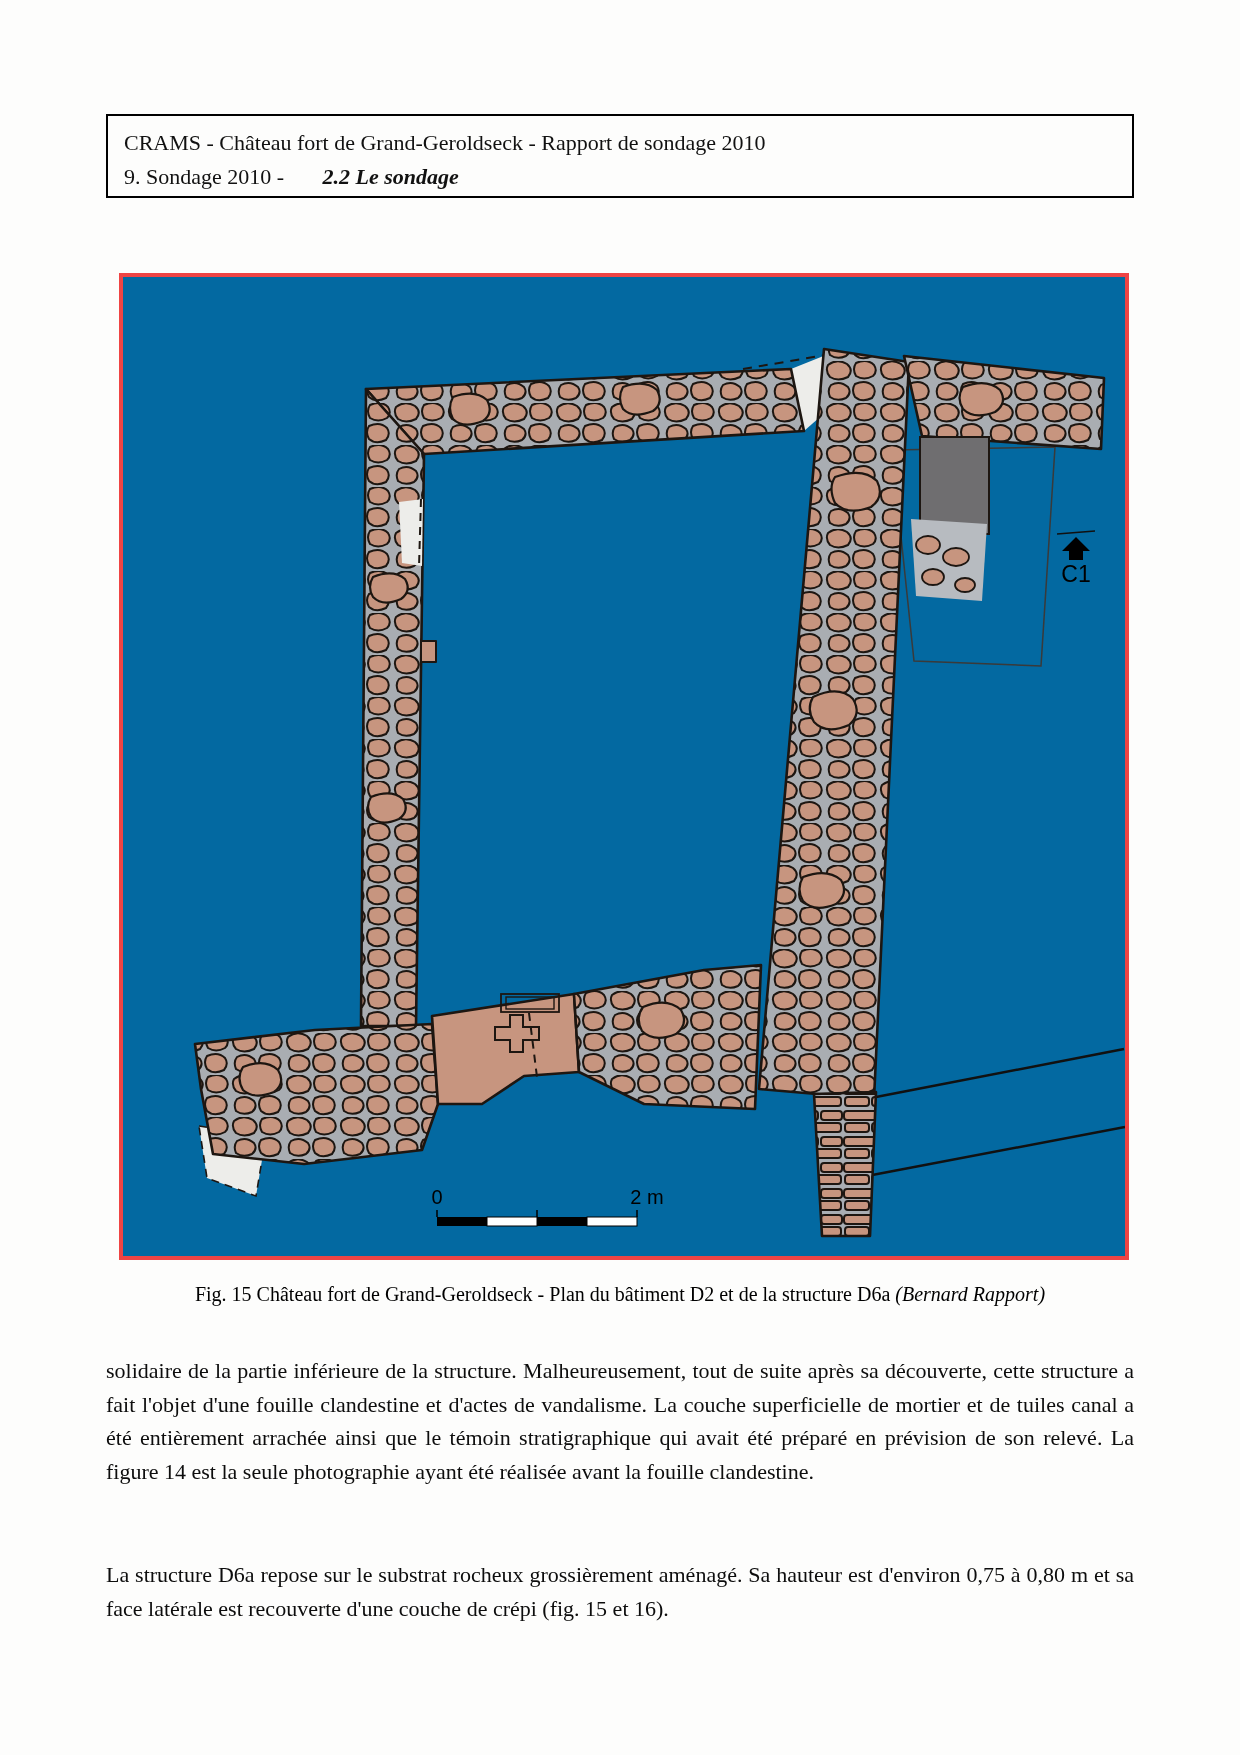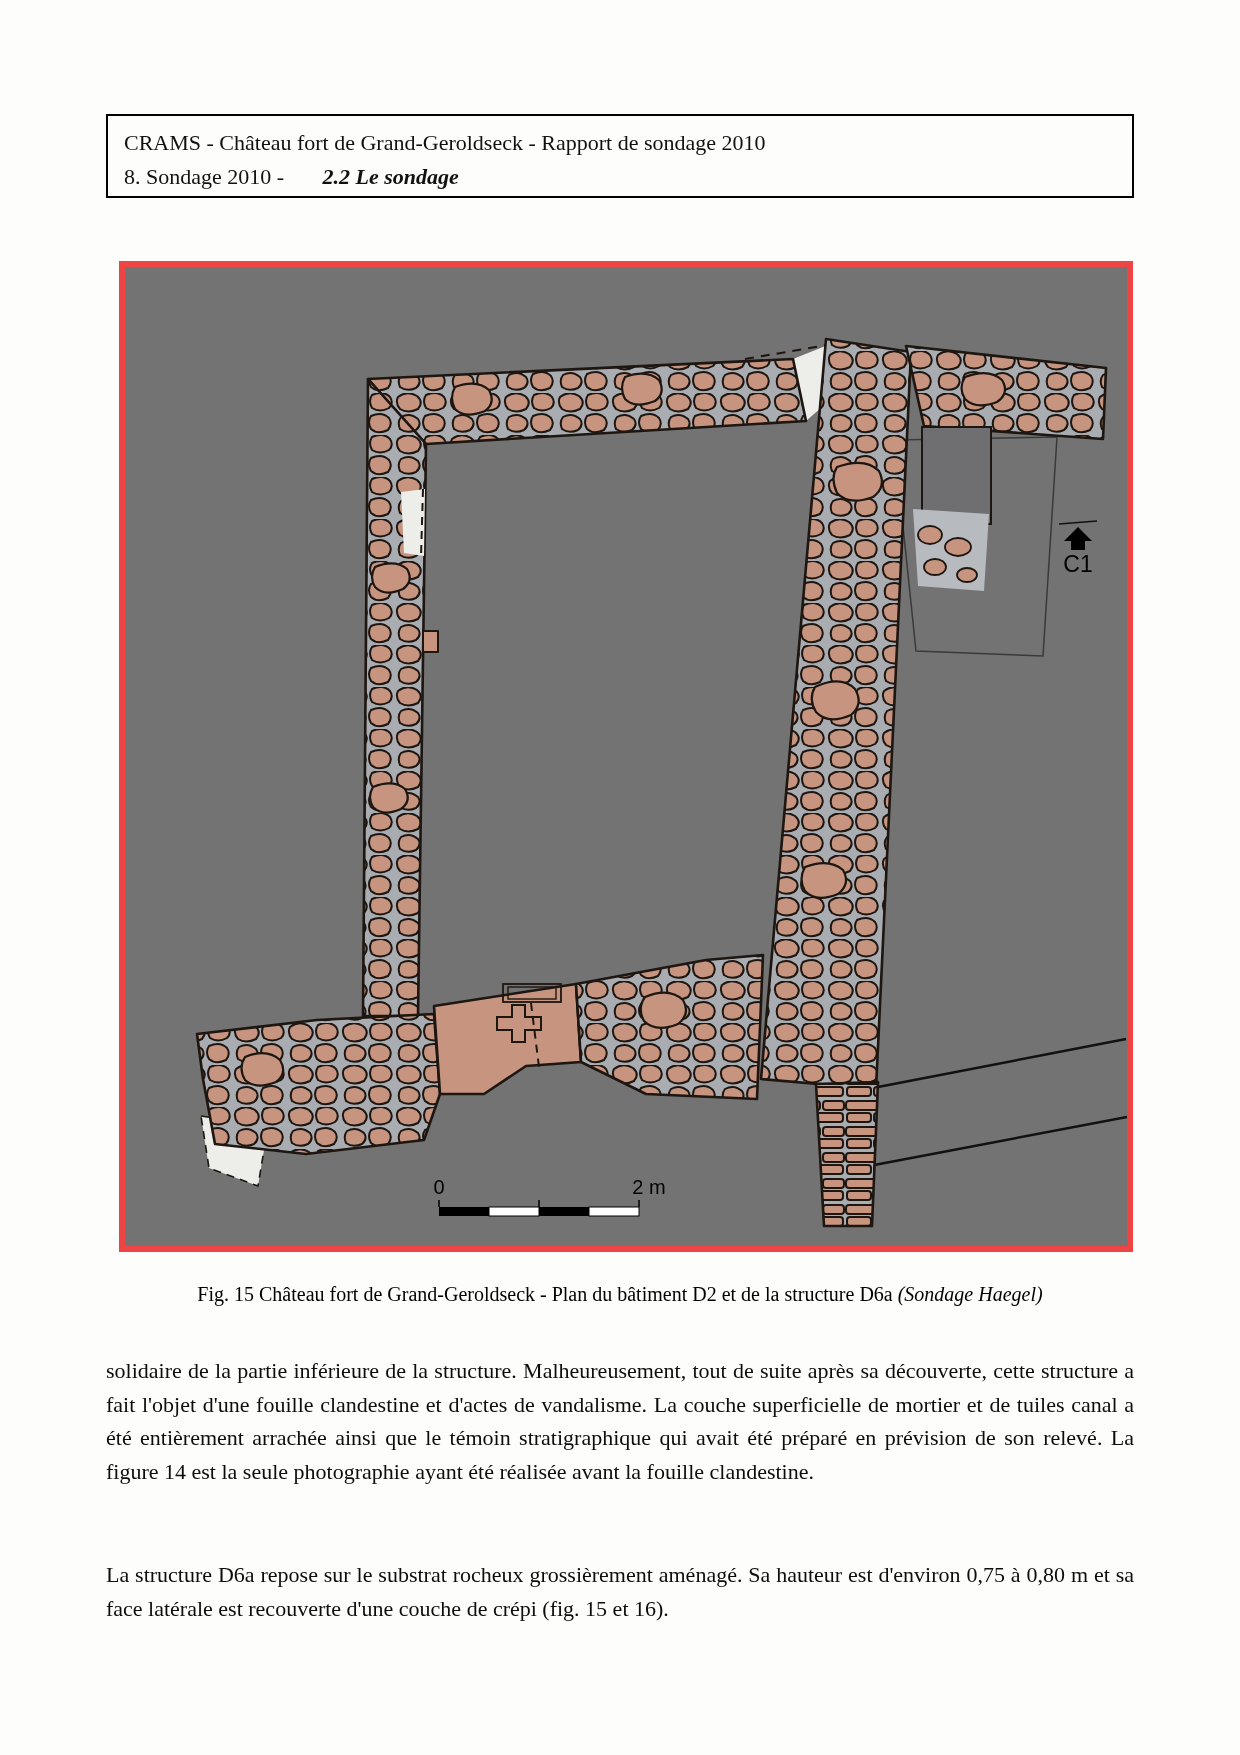--- a/index.html
+++ b/index.html
@@ -14,22 +14,22 @@
   .header-box{
     position:absolute;left:106px;top:114px;width:1028px;height:84px;
     border:2px solid #000;
     box-sizing:border-box;
     padding:10px 0 15px 16px;
   }
   .header-box .line{font-size:22px;line-height:34px;white-space:nowrap;}
   .header-box .emph{font-weight:bold;font-style:italic;margin-left:33px;}
   
   .figure-box{
-    position:absolute;left:119px;top:261px;width:1002px;height:979px;
-    border:6px solid #ef4444;box-sizing:content-box;background:#737373;
+    position:absolute;left:119px;top:273px;width:1002px;height:979px;
+    border:4px solid #ef4444;box-sizing:content-box;background:#0369a1;
   }
   .figure-box svg{display:block;width:1002px;height:979px;}
   .fig-caption{
     position:absolute;left:0;top:1283px;width:1240px;
     text-align:center;font-size:20px;color:#000;
   }
   .fig-caption .credit{font-style:italic;}
   
   .para{
     position:absolute;left:106px;width:1028px;
@@ -38,21 +38,21 @@
   }
   #para1{top:1354px;}
   #para2{top:1558px;}
   .svg-label{font-family:"Liberation Sans", sans-serif;fill:#000;}
 </style>
 </head>
 <body>
 
 <div class="header-box">
   <div class="line">CRAMS - Château fort de Grand-Geroldseck - Rapport de sondage 2010</div>
-  <div class="line"><span>8. Sondage 2010  -  </span><span class="emph">2.2 Le sondage</span></div>
+  <div class="line"><span>9. Sondage 2010  -  </span><span class="emph">2.2 Le sondage</span></div>
 </div>
 
 <div class="figure-box">
 <svg viewBox="0 0 1002 979" xmlns="http://www.w3.org/2000/svg">
   <defs>
     <pattern id="stones" width="54" height="42" patternUnits="userSpaceOnUse">
       <rect width="54" height="42" fill="var(--mortar)"></rect>
       <g fill="var(--stone)" stroke="var(--outline)" stroke-width="2" stroke-linejoin="round">
         <path d="M3,4 Q12,-3 22,3 Q29,9 23,16 Q13,21 5,16 Q0,10 3,4 Z"></path>
         <path d="M31,2 Q42,-3 49,4 Q53,10 48,15 Q39,20 31,15 Q27,8 31,2 Z"></path>
@@ -135,16 +135,16 @@
     <rect x="464" y="940" width="50" height="9" fill="#fff" stroke="#000" stroke-width="1"></rect>
     <line x1="314" y1="933" x2="314" y2="940" stroke="#000" stroke-width="1.5"></line>
     <line x1="414" y1="933" x2="414" y2="940" stroke="#000" stroke-width="1.5"></line>
     <line x1="514" y1="933" x2="514" y2="940" stroke="#000" stroke-width="1.5"></line>
     <text class="svg-label" x="314" y="927" font-size="20" text-anchor="middle">0</text>
     <text class="svg-label" x="524" y="927" font-size="20" text-anchor="middle">2 m</text>
   </g>
 </svg>
 </div>
 
-<div class="fig-caption"><span>Fig. 15 Château fort de Grand-Geroldseck - Plan du bâtiment D2 et de la structure D6a </span><span class="credit">(Sondage Haegel)</span></div>
+<div class="fig-caption"><span>Fig. 15 Château fort de Grand-Geroldseck - Plan du bâtiment D2 et de la structure D6a </span><span class="credit">(Bernard Rapport)</span></div>
 
 <div class="para" id="para1">solidaire de la partie inférieure de la structure. Malheureusement, tout de suite après sa découverte, cette structure a fait l'objet d'une fouille clandestine et d'actes de vandalisme. La couche superficielle de mortier et de tuiles canal a été entièrement arrachée ainsi que le témoin stratigraphique qui avait été préparé en prévision de son relevé. La figure 14 est la seule photographie ayant été réalisée avant la fouille clandestine.</div>
 <div class="para" id="para2">La structure D6a repose sur le substrat rocheux grossièrement aménagé. Sa hauteur est d'environ 0,75 à 0,80 m et sa face latérale est recouverte d'une couche de crépi (fig. 15 et 16).</div>
 
 </body></html>

